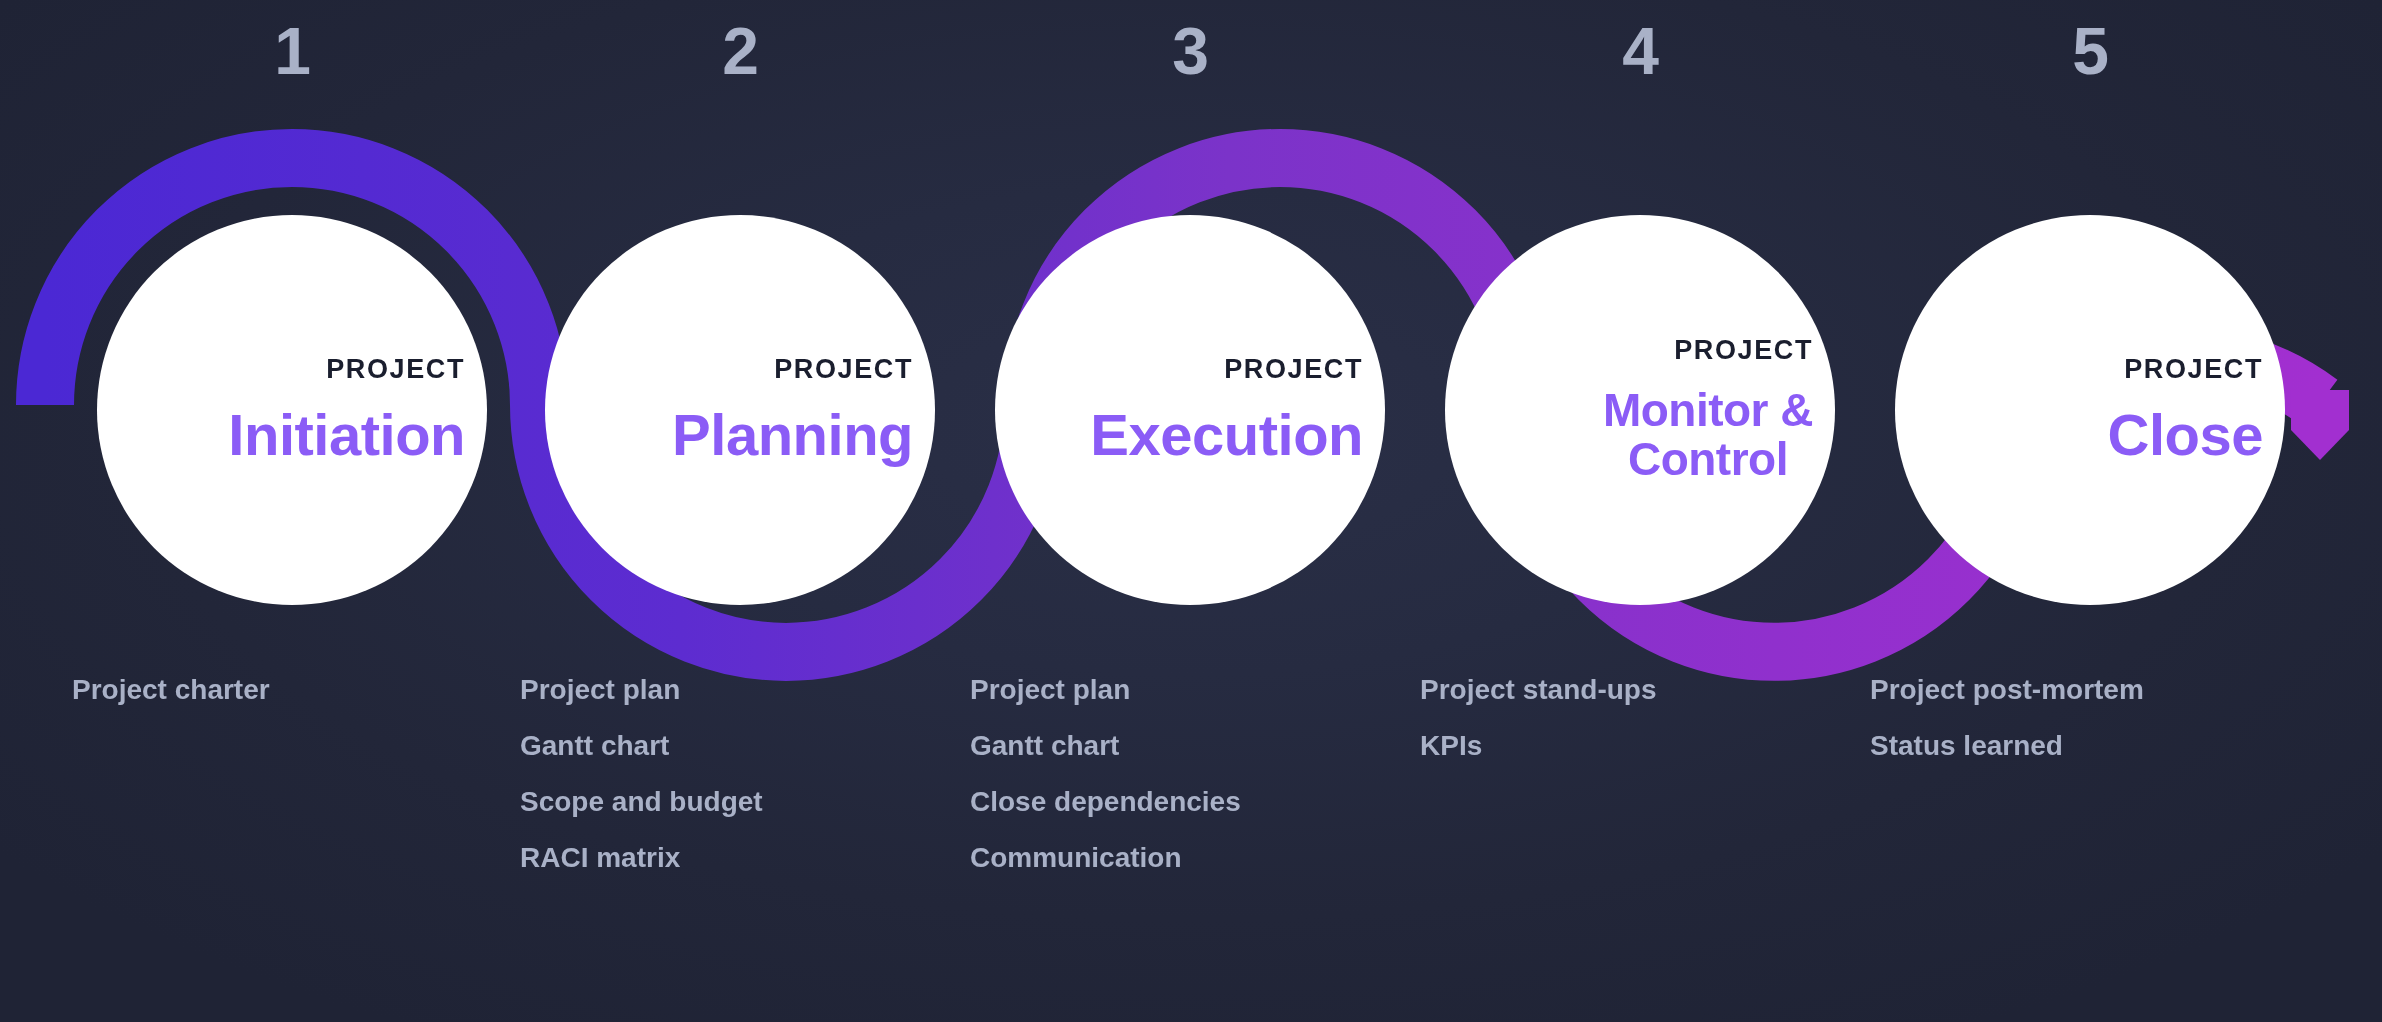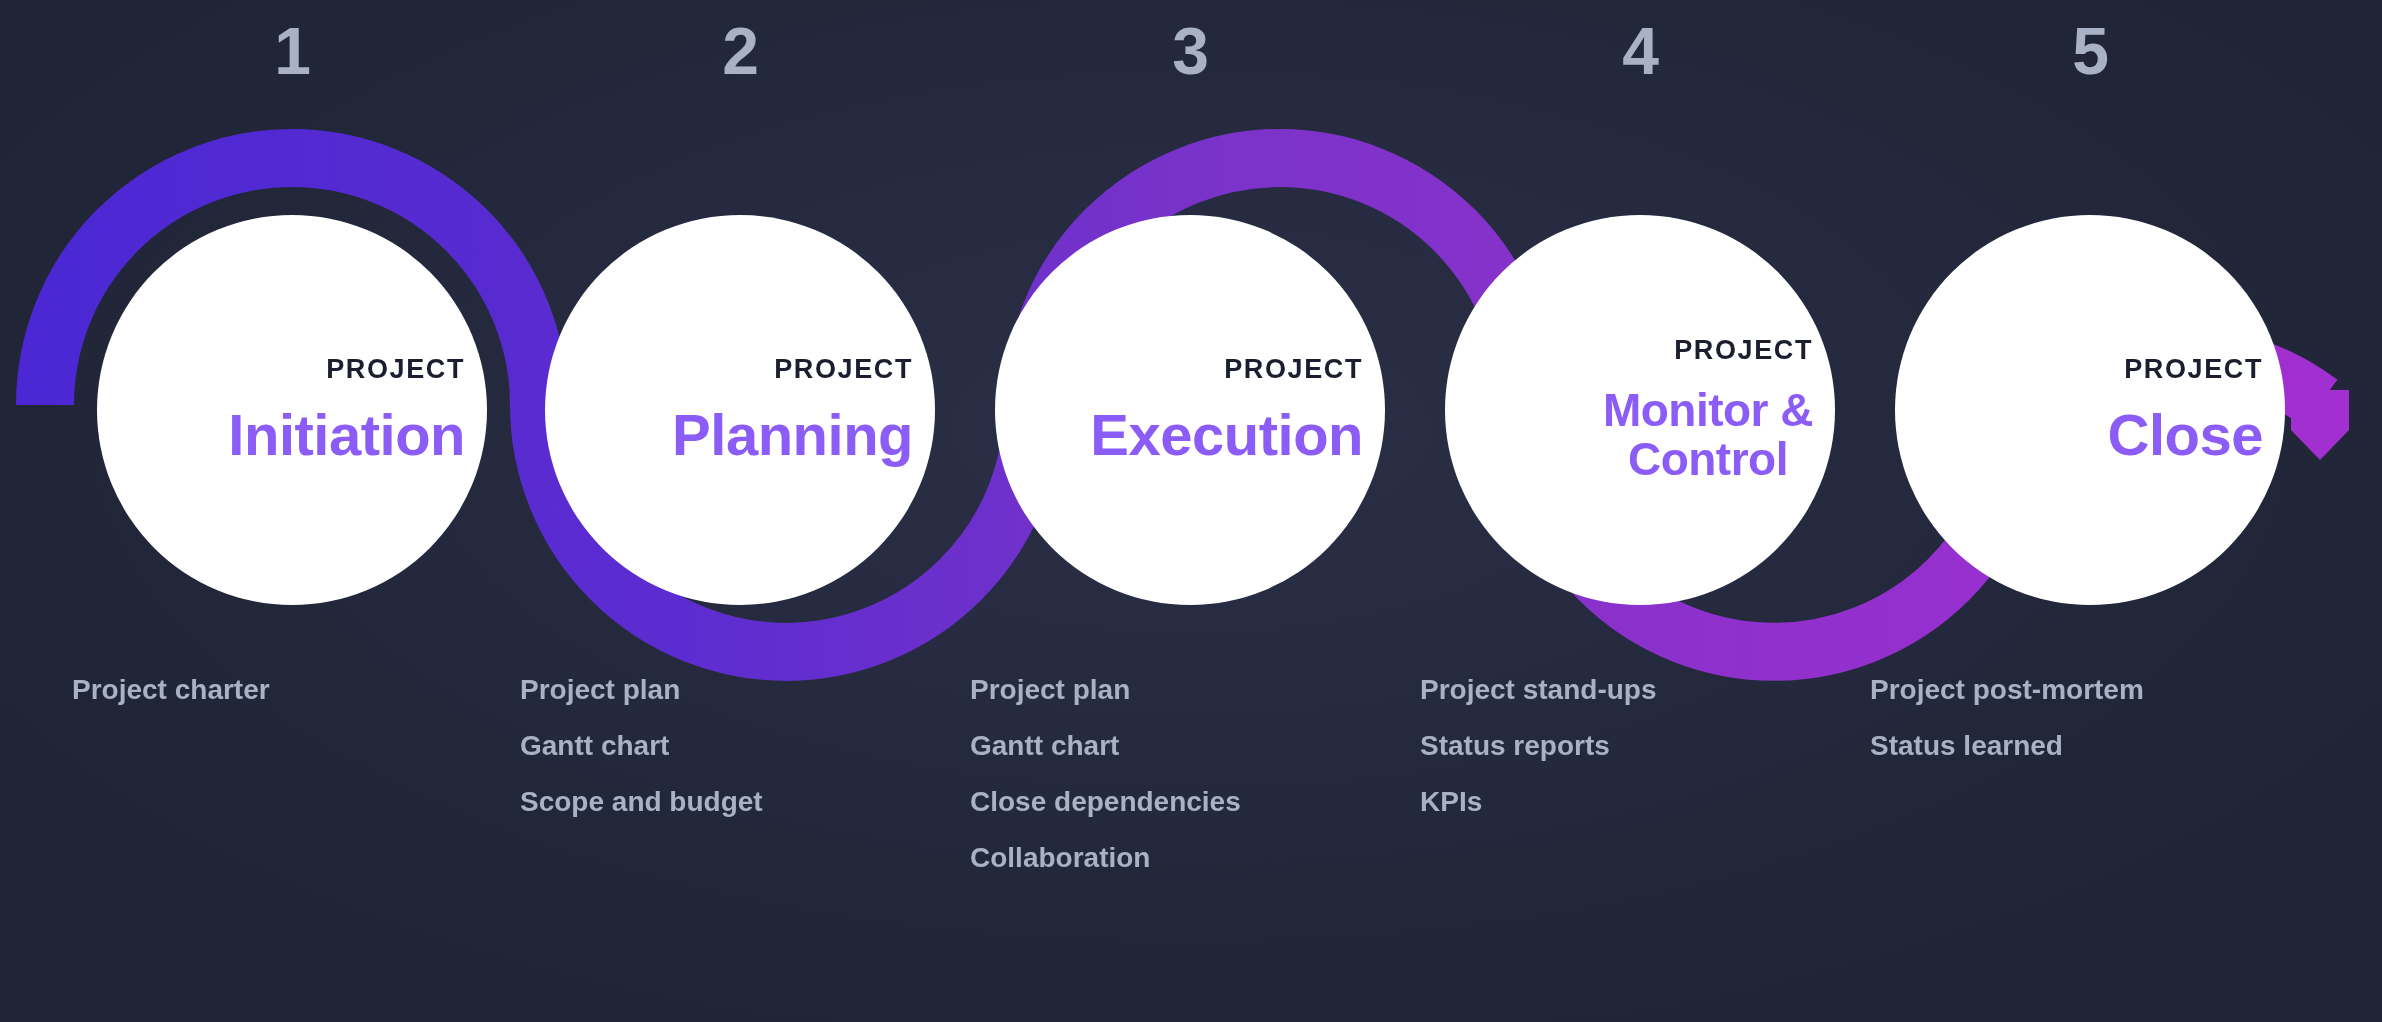--- a/index.html
+++ b/index.html
@@ -186,30 +186,30 @@
   </div>
 
   <div class="lists-layer">
     <div class="deliverable-col" style="left:292px">
         <div class="deliverable-item">Project charter</div>
       </div>
     <div class="deliverable-col" style="left:740px">
         <div class="deliverable-item">Project plan</div>
         <div class="deliverable-item">Gantt chart</div>
         <div class="deliverable-item">Scope and budget</div>
+        <div class="deliverable-item">RACI matrix</div>
       </div>
     <div class="deliverable-col" style="left:1190px">
         <div class="deliverable-item">Project plan</div>
         <div class="deliverable-item">Gantt chart</div>
         <div class="deliverable-item">Close dependencies</div>
-        <div class="deliverable-item">Collaboration</div>
+        <div class="deliverable-item">Communication</div>
       </div>
     <div class="deliverable-col" style="left:1640px">
         <div class="deliverable-item">Project stand-ups</div>
-        <div class="deliverable-item">Status reports</div>
         <div class="deliverable-item">KPIs</div>
       </div>
     <div class="deliverable-col" style="left:2090px">
         <div class="deliverable-item">Project post-mortem</div>
         <div class="deliverable-item">Status learned</div>
       </div>
   </div>
 
 </div>
 

